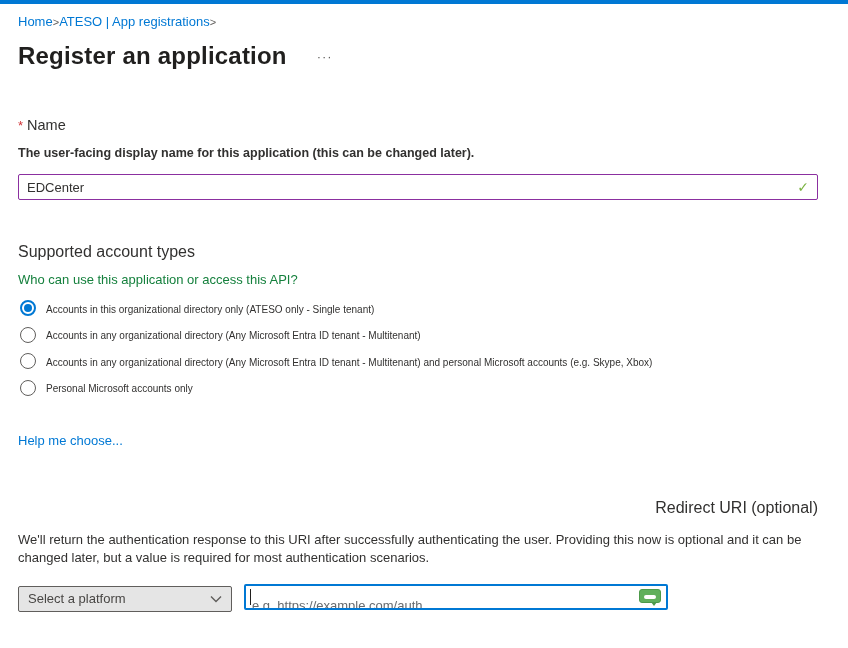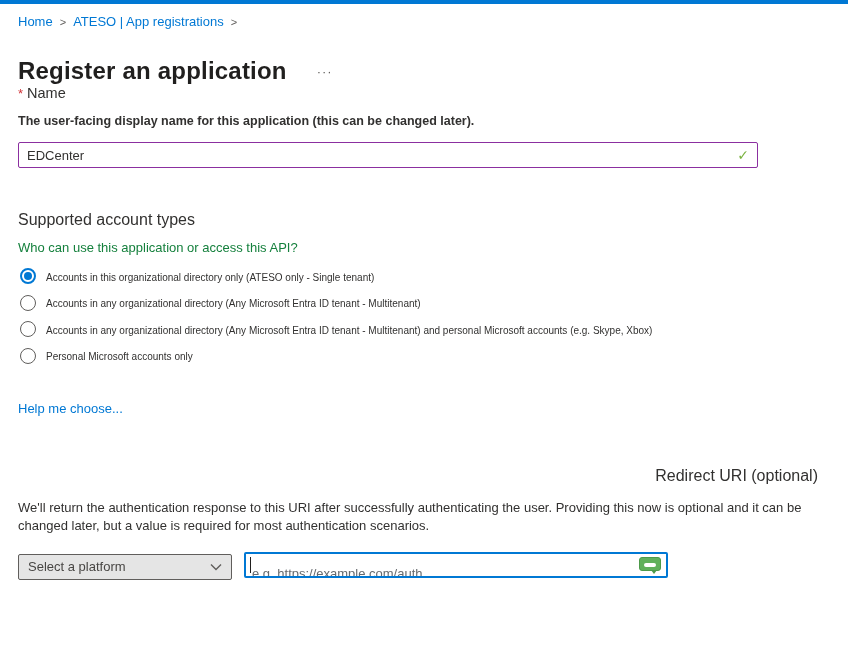--- a/index.html
+++ b/index.html
@@ -13,36 +13,36 @@
   .topbar {
     height: 4px; width: 100%;
     background: #0078d4;
   }
   .content { padding: 0 30px 0 18px; }
 
   
   .breadcrumb {
     margin-top: 10px;
     font-size: 13px;
-    display: flex; align-items: center; gap: 7px;
+    display: flex; align-items: center; 
     white-space: nowrap;
   }
   .crumb-link { color: #0078d4; text-decoration: none; cursor: pointer; }
   .crumb-sep { color: #605e5c; font-size: 11px; }
 
   
-  .title-row { margin-top: 28px; display: flex; align-items: center; }
+  .title-row { margin-top: 13px; display: flex; align-items: center; }
   .page-title { font-size: 24px; font-weight: 700; color: #201f1e; letter-spacing: 0.2px; }
   .title-more { margin-left: 30px; color: #605e5c; font-size: 13px; letter-spacing: 1px; cursor: pointer; }
 
   
-  .field-label { font-size: 14.5px; color: #323130; }
+  .field-label { margin-top: 47px; font-size: 14.5px; color: #323130; }
   .req { color: #d13438; margin-right: 4px; font-size: 13px; }
   .field-hint { margin-top: 13px; font-size: 12.5px; color: #323130; font-weight: bold; }
-  .name-input-wrap { position: relative; margin-top: 14px; width: 740px; }
+  .name-input-wrap { position: relative; margin-top: 14px; width: 800px; }
   .name-input {
     width: 100%; height: 26px;
     border: 1px solid #8b2fa0;
     border-radius: 2px;
     padding: 0 28px 0 8px;
     font-size: 13px;
     font-family: "Liberation Sans", sans-serif;
     color: #323130;
     outline: none;
   }

